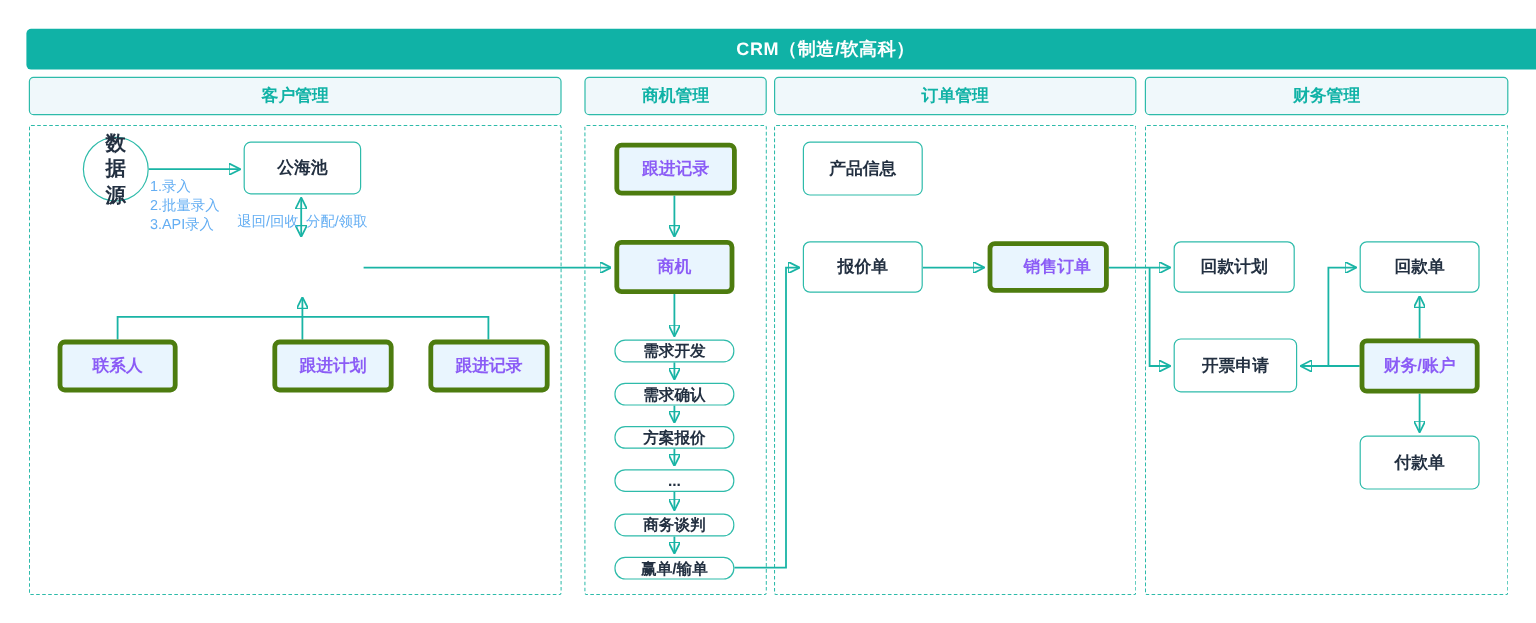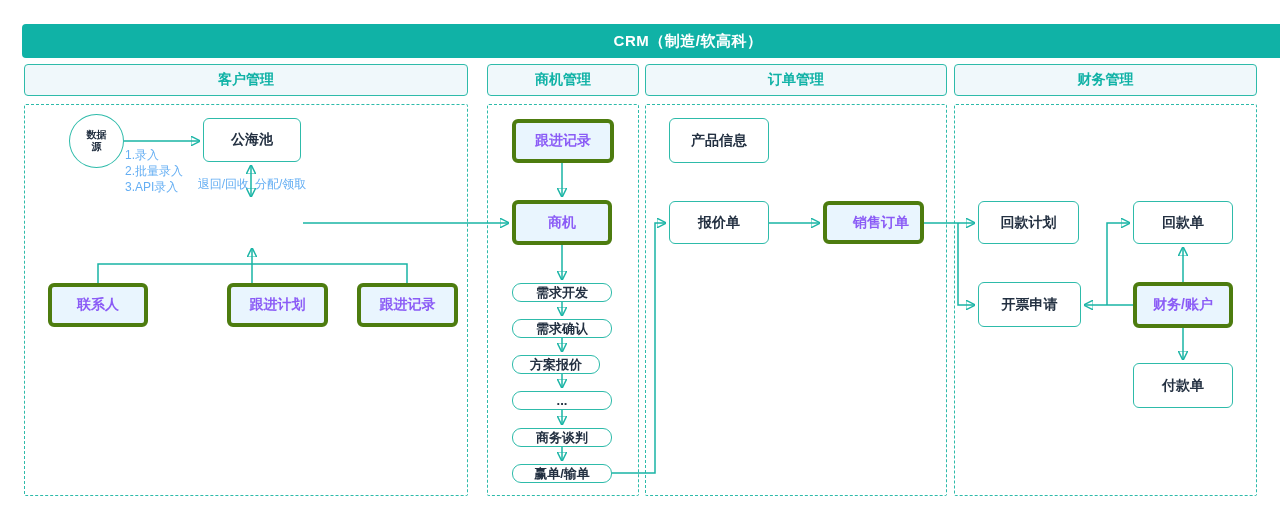--- a/index.html
+++ b/index.html
@@ -19,21 +19,21 @@
   .sec-body{position:absolute;top:104px;height:392px;border:1px dashed #2ebbaa;
        border-radius:2px;box-sizing:border-box;}
   .s1{left:24px;width:444px;} .s2{left:487px;width:152px;}
   .s3{left:645px;width:302px;} .s4{left:954px;width:303px;}
 
   
   .node{position:absolute;box-sizing:border-box;display:flex;align-items:center;justify-content:center;
         background:#ffffff;border:1px solid #2ebbaa;border-radius:6px;
         color:#233041;font-size:14px;font-weight:bold;text-align:center;cursor:default;}
   .node.hl{background:#e9f5fe;border:4px solid #4d7c0f;color:#8b5cf6;}
-  .node.circle{border-radius:50%;font-size:10px;line-height:1.25;padding:0 12px;}
+  .node.circle{border-radius:50%;font-size:17px;line-height:1.25;padding:0 12px;}
   .node.stage{border-radius:9px;border-width:1.5px;font-size:13px;height:19px;}
 
   
   .elabel{position:absolute;color:#64aef3;font-size:12px;line-height:16px;white-space:nowrap;}
   .elabel.r{text-align:right;}
 
   svg.edges{position:absolute;left:0;top:0;width:1280px;height:519px;pointer-events:none;}
   svg.edges path, svg.edges polyline{fill:none;stroke:#19b4a5;stroke-width:1.5;}
 </style>
 </head>
@@ -96,21 +96,21 @@
   <div class="node circle" style="left:69px;top:114px;width:55px;height:54px;">数据源</div>
   <div class="node" style="left:203px;top:118px;width:98px;height:44px;">公海池</div>
   <div class="node hl" style="left:48px;top:283px;width:100px;height:44px;">联系人</div>
   <div class="node hl" style="left:202px;top:283px;width:101px;height:44px;margin-left:25px;">跟进计划</div>
   <div class="node hl" style="left:357px;top:283px;width:101px;height:44px;">跟进记录</div>
 
   <div class="node hl" style="left:512px;top:119px;width:102px;height:44px;">跟进记录</div>
   <div class="node hl" style="left:512px;top:200px;width:100px;height:45px;">商机</div>
   <div class="node stage" style="left:512px;top:283px;width:100px;">需求开发</div>
   <div class="node stage" style="left:512px;top:319px;width:100px;">需求确认</div>
-  <div class="node stage" style="left:512px;top:355px;width:88px;">方案报价</div>
+  <div class="node stage" style="left:512px;top:355px;width:100px;">方案报价</div>
   <div class="node stage" style="left:512px;top:391px;width:100px;">...</div>
   <div class="node stage" style="left:512px;top:428px;width:100px;">商务谈判</div>
   <div class="node stage" style="left:512px;top:464px;width:100px;">赢单/输单</div>
 
   <div class="node" style="left:669px;top:118px;width:100px;height:45px;">产品信息</div>
   <div class="node" style="left:669px;top:201px;width:100px;height:43px;">报价单</div>
   <div class="node hl" style="left:823px;top:201px;width:101px;height:43px;padding-left:15px;">销售订单</div>
 
   <div class="node" style="left:978px;top:201px;width:101px;height:43px;">回款计划</div>
   <div class="node" style="left:1133px;top:201px;width:100px;height:43px;">回款单</div>

